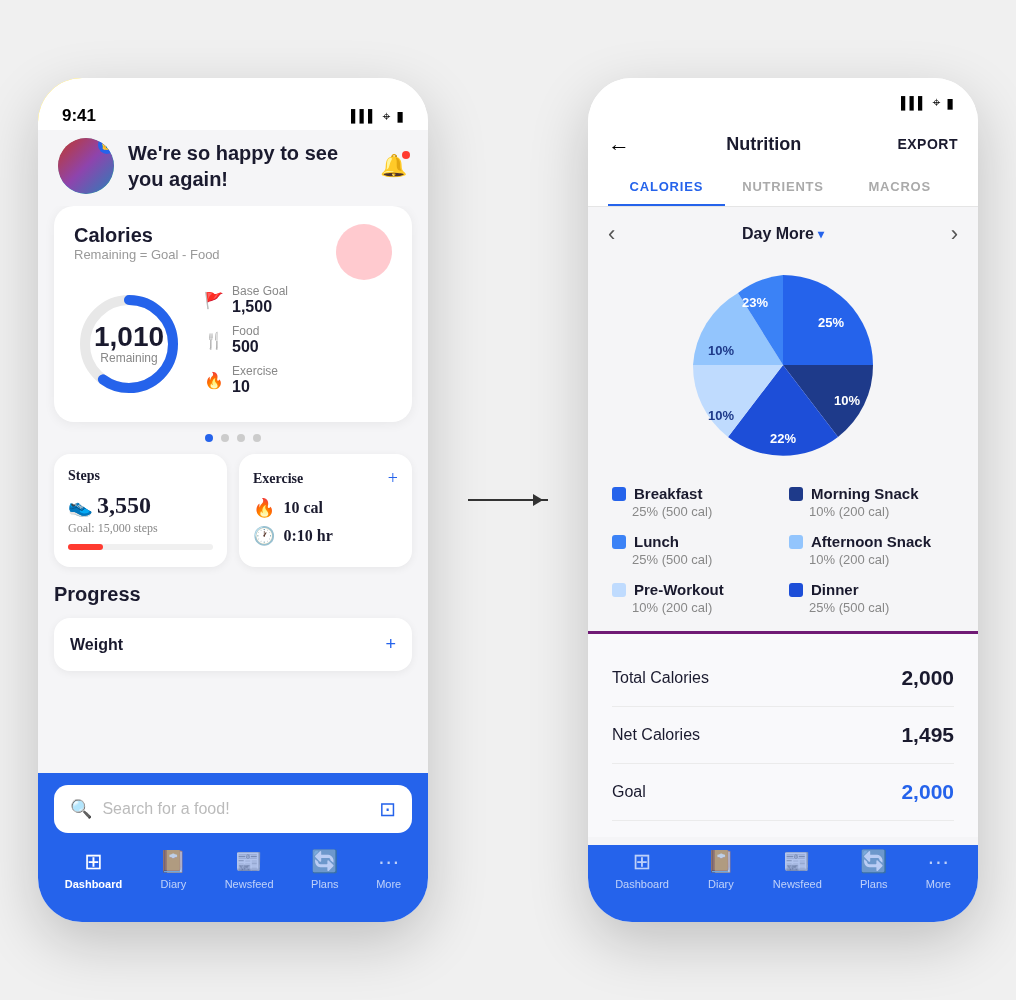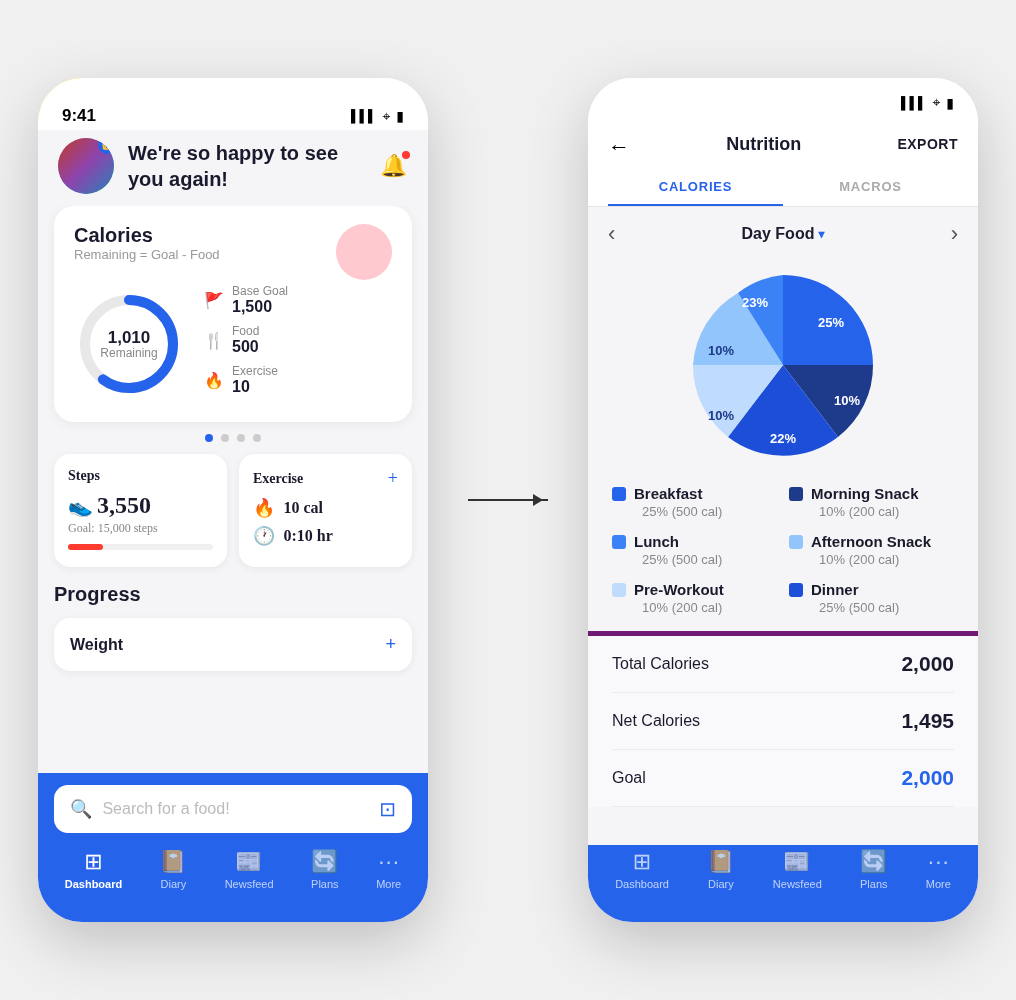--- a/index.html
+++ b/index.html
@@ -180,21 +180,21 @@
       transform: rotate(-90deg);
     }
     .ring-center-text {
       position: absolute;
       top: 50%;
       left: 50%;
       transform: translate(-50%, -50%);
       text-align: center;
     }
     .ring-number {
-      font-size: 17px;
+      font-size: 28px;
       font-weight: 800;
       color: #1a1a2e;
       line-height: 1;
     }
     .ring-label {
       font-size: 12px;
       color: #888;
     }
     .calories-stats {
       flex: 1;
@@ -445,26 +445,26 @@
       align-items: center;
       gap: 8px;
     }
     .legend-dot {
       width: 14px;
       height: 14px;
       border-radius: 3px;
       flex-shrink: 0;
     }
     .legend-name { font-size: 15px; font-weight: 600; color: #1a1a2e; }
-    .legend-sub { font-size: 13px; color: #888; margin-left: 30px; }
+    .legend-sub { font-size: 13px; color: #888; margin-left: 20px; }
 
     
     .totals-section {
-      border-top: 5px solid #701a75;
-      padding: 0 24px;
+      border-top: 3px solid #701a75;
+      padding: 16px 24px;
       background: #f9f9fb;
     }
     .total-row {
       display: flex;
       justify-content: space-between;
       align-items: center;
       padding: 16px 0;
       border-bottom: 1px solid #ebebeb;
     }
     .total-label { font-size: 16px; color: #1a1a2e; }
@@ -644,30 +644,31 @@
   </div>
 
   <div class="nutrition-header">
     <div class="nutrition-top-row">
       <span class="back-arrow">←</span>
       <span class="nutrition-title">Nutrition</span>
       <span class="export-btn">EXPORT</span>
     </div>
     <div class="nutrition-tabs">
       <div class="tab-item active">CALORIES</div>
+      <div class="tab-item">NUTRIENTS</div>
       <div class="tab-item">MACROS</div>
     </div>
   </div>
 
   <div class="phone-content">
 
     <div class="day-view-row">
       <span class="nav-arrow">‹</span>
       <div class="day-view-label">
-        <span>Day Food</span>
+        <span>Day More</span>
         <span class="dropdown-chevron">▾</span>
       </div>
       <span class="nav-arrow">›</span>
     </div>
 
     <div class="pie-container">
       <svg width="200" height="200" viewBox="0 0 200 200">
 
         <path d="M100,100 L100,10 A90,90 0 0,1 190,100 Z" fill="#2563eb"></path>
 

